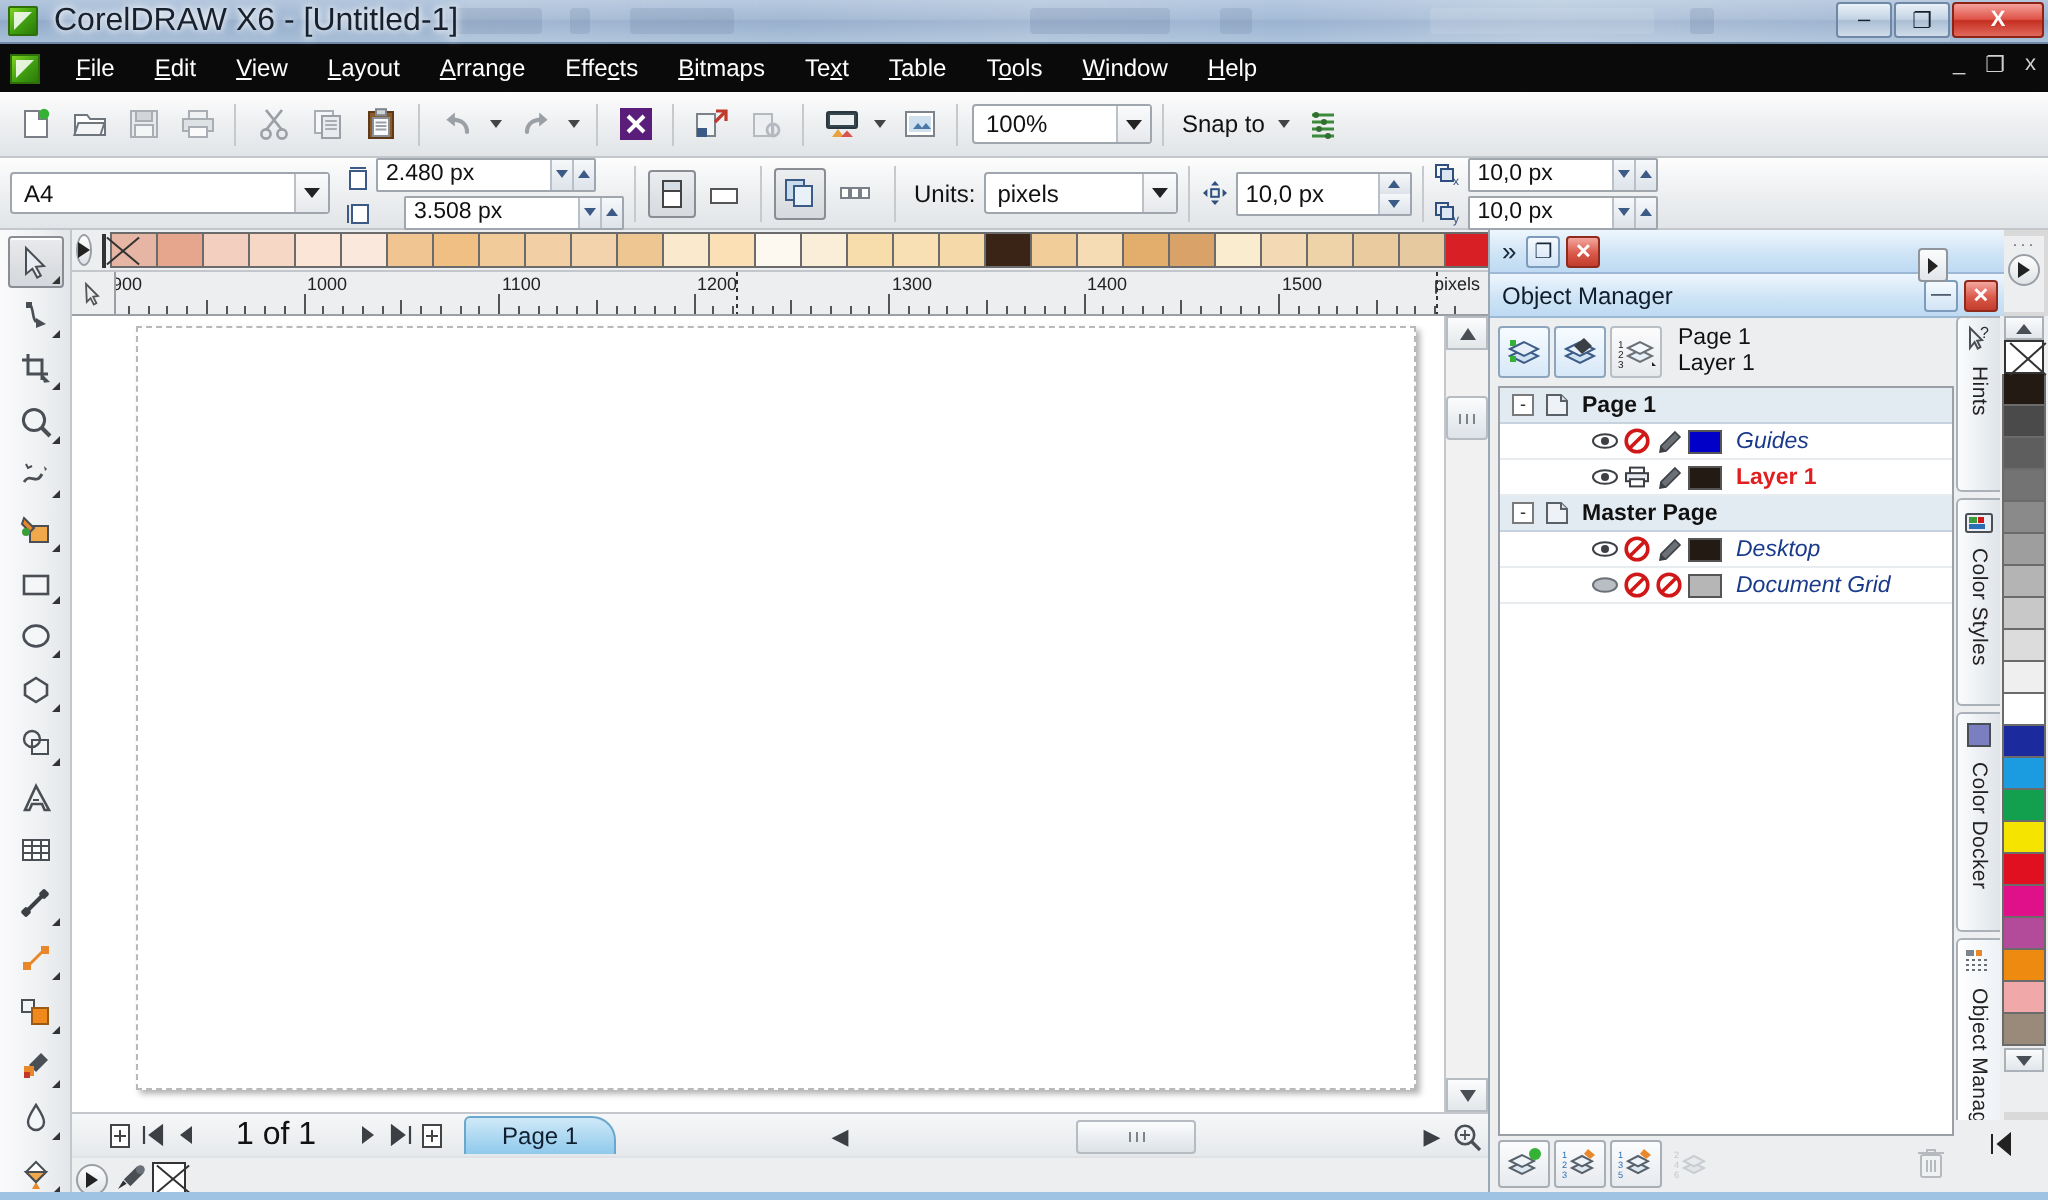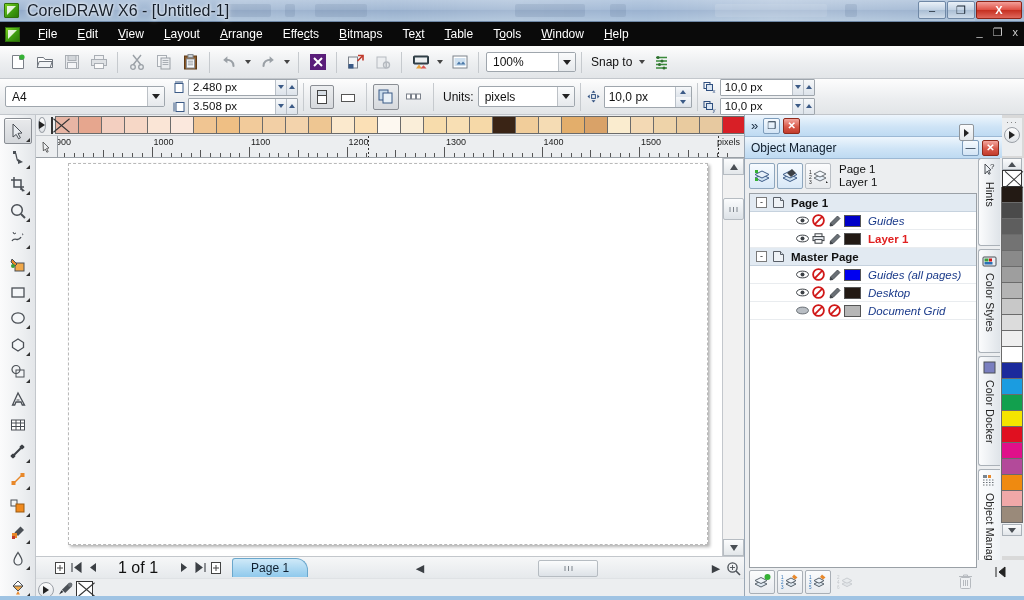--- a/index.html
+++ b/index.html
@@ -525,34 +525,34 @@
     <div style="width:5px"></div>
 
     <div class="combo" style="width:160px;height:21px;">
       <div class="val">A4</div>
       <div class="cbtn"></div>
     </div>
 
     <div style="width:8px"></div>
 
     <div style="display:flex;flex-direction:column;gap:2px;">
-      <div style="display:flex;align-items:center;gap:3px;">
+      <div style="display:flex;align-items:flex-end;gap:3px;">
         <svg width="12" height="13" viewBox="0 0 12 13">
           <rect x="2" y="2.5" width="8" height="9" fill="#fff" stroke="#3b5a86"></rect>
             <path d="M2 1h8" stroke="#3b5a86"></path>
         </svg>
         <div class="spin" style="width:110px;">
           <div class="v">2.480 px</div>
           <div class="sb">
               <div class="tri-d"></div>
               <div class="tri-u"></div>
             </div>
         </div>
       </div>
-      <div style="display:flex;align-items:center;gap:3px;">
+      <div style="display:flex;align-items:center;gap:17px;">
         <svg width="12" height="13" viewBox="0 0 12 13">
           <rect x="3" y="2.5" width="8" height="9" fill="#fff" stroke="#3b5a86"></rect>
             <path d="M1 2.5v9" stroke="#3b5a86"></path>
         </svg>
         <div class="spin" style="width:110px;">
           <div class="v">3.508 px</div>
           <div class="sb">
               <div class="tri-d"></div>
               <div class="tri-u"></div>
             </div>
@@ -1151,38 +1151,20 @@
             </svg>
             <svg width="13" height="13" viewBox="0 0 13 13">
               <circle cx="6.5" cy="6.5" r="5.4" fill="none" stroke="#d01818" stroke-width="1.8"></circle>
               <path d="M2.7 10.3L10.3 2.7" stroke="#d01818" stroke-width="1.8"></path>
             </svg>
             <svg width="13" height="12" viewBox="0 0 13 12">
               <path d="M9.5 1l2.5 2.5-7 7L2 11l.5-3z" fill="#6a7076" stroke="#3c4045" stroke-width=".8"></path>
               <path d="M2 11l.5-3 2.5 2.5z" fill="#3c4045"></path>
             </svg>
           </span>
-          <span class="colchip" style="margin-left:3px;background:#0000f0"></span>
-          <span class="objname" style="color:#1a3a8a;font-style:italic;">Guides (all pages)</span>
-        </div>
-        <div class="omrow obj">
-          <span class="eyes">
-            <svg width="13" height="11" viewBox="0 0 13 11">
-              <ellipse cx="6.5" cy="5.5" rx="6" ry="3.4" fill="#fff" stroke="#3c4045"></ellipse>
-              <circle cx="6.5" cy="5.5" r="2" fill="#3c4045"></circle>
-            </svg>
-            <svg width="13" height="13" viewBox="0 0 13 13">
-              <circle cx="6.5" cy="6.5" r="5.4" fill="none" stroke="#d01818" stroke-width="1.8"></circle>
-              <path d="M2.7 10.3L10.3 2.7" stroke="#d01818" stroke-width="1.8"></path>
-            </svg>
-            <svg width="13" height="12" viewBox="0 0 13 12">
-              <path d="M9.5 1l2.5 2.5-7 7L2 11l.5-3z" fill="#6a7076" stroke="#3c4045" stroke-width=".8"></path>
-              <path d="M2 11l.5-3 2.5 2.5z" fill="#3c4045"></path>
-            </svg>
-          </span>
           <span class="colchip" style="margin-left:3px;background:#231a14"></span>
           <span class="objname" style="color:#1a3a8a;font-style:italic;">Desktop</span>
         </div>
         <div class="omrow obj">
           <span class="eyes">
             <svg width="13" height="11" viewBox="0 0 13 11">
               <ellipse cx="6.5" cy="5.5" rx="6" ry="3.4" fill="#b9bec4" stroke="#6a7076"></ellipse>
             </svg>
             <svg width="13" height="13" viewBox="0 0 13 13">
               <circle cx="6.5" cy="6.5" r="5.4" fill="none" stroke="#d01818" stroke-width="1.8"></circle>

